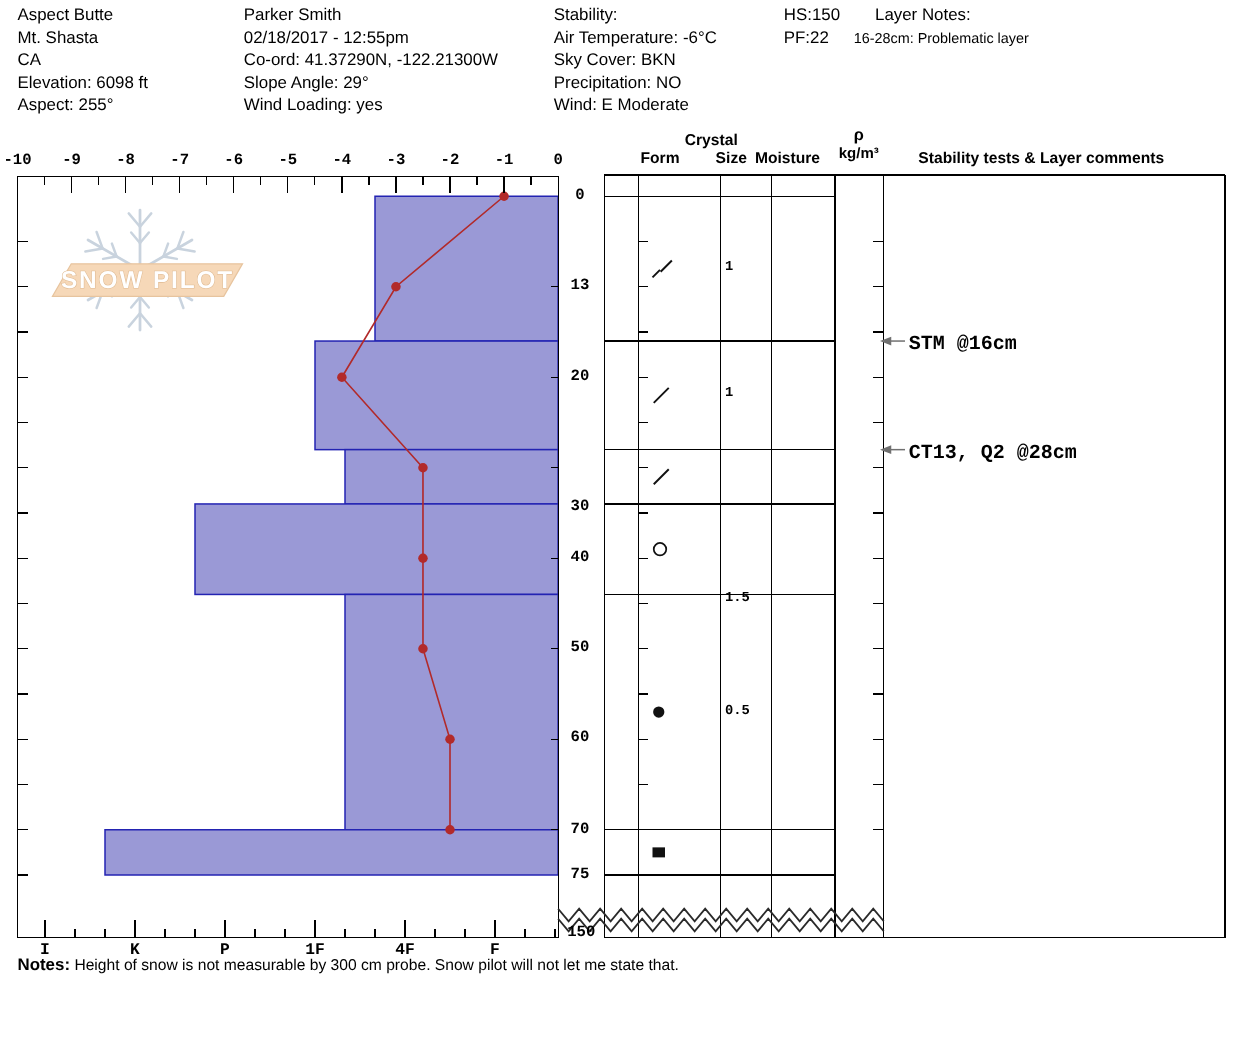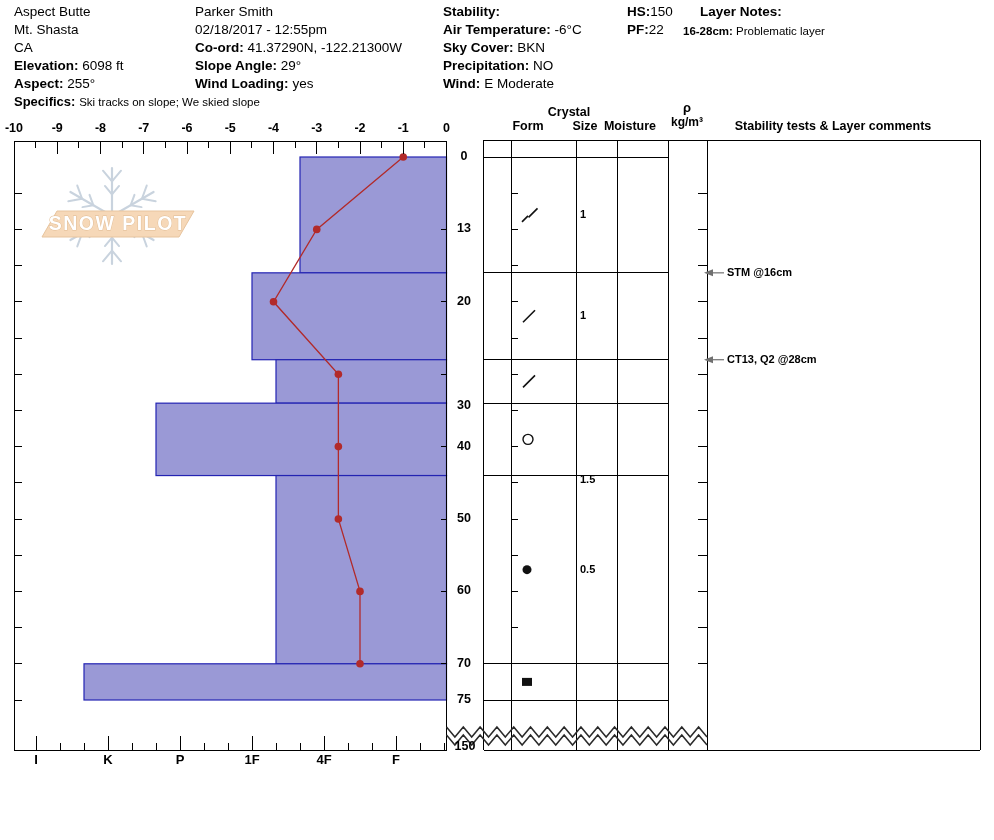--- a/index.html
+++ b/index.html
@@ -1,26 +1,26 @@
 <!DOCTYPE html>
 <html><head>
 <meta charset="utf-8">
 <style>
   html,body{margin:0;padding:0;background:#fff;}
   .page{position:relative;width:994px;height:840px;background:#fff;overflow:hidden;
         font-family:"Liberation Sans",sans-serif;color:#000;}
   svg{position:absolute;left:0;top:0;}
   .hline{position:absolute;font-size:13.5px;white-space:nowrap;z-index:3;}
-  .hline b{font-weight:bold;}
+  .hline b{font-weight:normal;}
   .small{font-size:11.5px;}
-  .glabels{position:absolute;left:0;top:0;width:792px;height:840px;z-index:2;pointer-events:none;}
+  .glabels{position:absolute;left:0;top:0;width:792px;height:840px;z-index:2;pointer-events:none;font-family:Liberation Mono, monospace;}
   .glabel{position:absolute;transform:translateX(-50%);font-weight:bold;font-size:12.5px;white-space:nowrap;}
   .glabel.la{transform:none;}
   .glabel.sz{font-size:11px;}
-  .glabel.ann{font-size:11px;}
+  .glabel.ann{font-size:16px;}
   .glabel.hd{font-size:13px;}
   .thead{position:absolute;transform:translateX(-50%);font-weight:bold;font-size:12.5px;white-space:nowrap;z-index:3;}
   .notes{position:absolute;left:14px;top:764px;font-size:12.5px;white-space:nowrap;z-index:3;}
   .notes b{font-size:13.5px;font-weight:bold;}
 </style>
 </head>
 <body>
 
 <div class="page">
 
@@ -252,23 +252,20 @@
 
   <div class="hline" style="left:14px;top:4px">Aspect Butte</div>
   <div class="hline" style="left:14px;top:22px">Mt. Shasta</div>
   <div class="hline" style="left:14px;top:40px">CA</div>
   <div class="hline" style="left:14px;top:58px">
     <b>Elevation:</b>
     <span>6098 ft</span></div>
   <div class="hline" style="left:14px;top:76px">
     <b>Aspect:</b>
     <span>255°</span></div>
-  <div class="hline" style="left:14px;top:94px">
-    <b style="font-size:13px">Specifics:</b>
-    <span class="small">Ski tracks on slope; We skied slope</span></div>
 
   <div class="hline" style="left:195px;top:4px">Parker Smith</div>
   <div class="hline" style="left:195px;top:22px">02/18/2017 - 12:55pm</div>
   <div class="hline" style="left:195px;top:40px">
     <b>Co-ord:</b>
     <span>41.37290N, -122.21300W</span></div>
   <div class="hline" style="left:195px;top:58px">
     <b>Slope Angle:</b>
     <span>29°</span></div>
   <div class="hline" style="left:195px;top:76px">
@@ -302,13 +299,16 @@
     <span>Problematic layer</span></div>
 
   <div class="thead" style="left:569px;top:105px">Crystal</div>
   <div class="thead" style="left:528px;top:119px">Form</div>
   <div class="thead" style="left:585px;top:119px">Size</div>
   <div class="thead" style="left:630px;top:119px">Moisture</div>
   <div class="thead" style="left:687px;top:100px;font-size:13px">ρ</div>
   <div class="thead" style="left:687px;top:115px;font-size:12px">kg/m³</div>
   <div class="thead" style="left:833px;top:119px">Stability tests &amp; Layer comments</div>
 
+  <div class="notes">
+    <b>Notes:</b>
+    <span>Height of snow is not measurable by 300 cm probe.  Snow pilot will not let me state that.</span></div>
 </div>
 
 </body></html>

